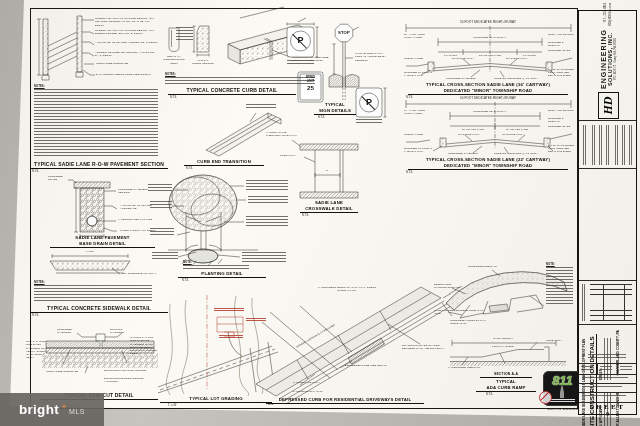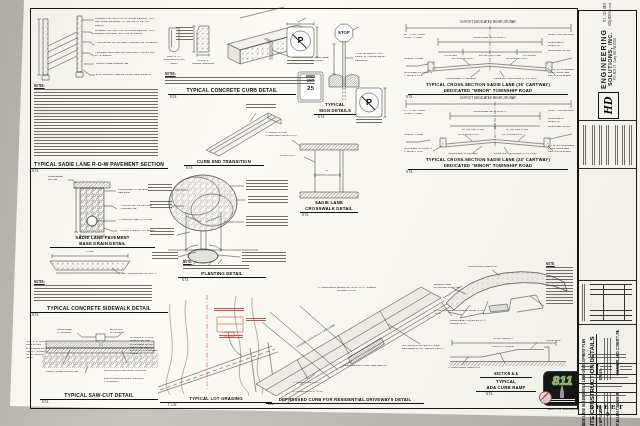--- a/index.html
+++ b/index.html
@@ -504,13 +504,18 @@
         </div>
     </div>
     <div class="tbs" style="top:392px;height:12px;border-bottom:none;">
       <div class="sheetlbl">SHEET</div>
       <div class="sheetnum">9</div>
     </div>
   </div>
 
   <div id="shade"></div>
 
+  <div id="wm">
+    <span class="wmb">bright</span>
+      <span class="wmp">+</span>
+      <span class="wmm">MLS</span>
+  </div>
 </div>
 
 </body></html>

